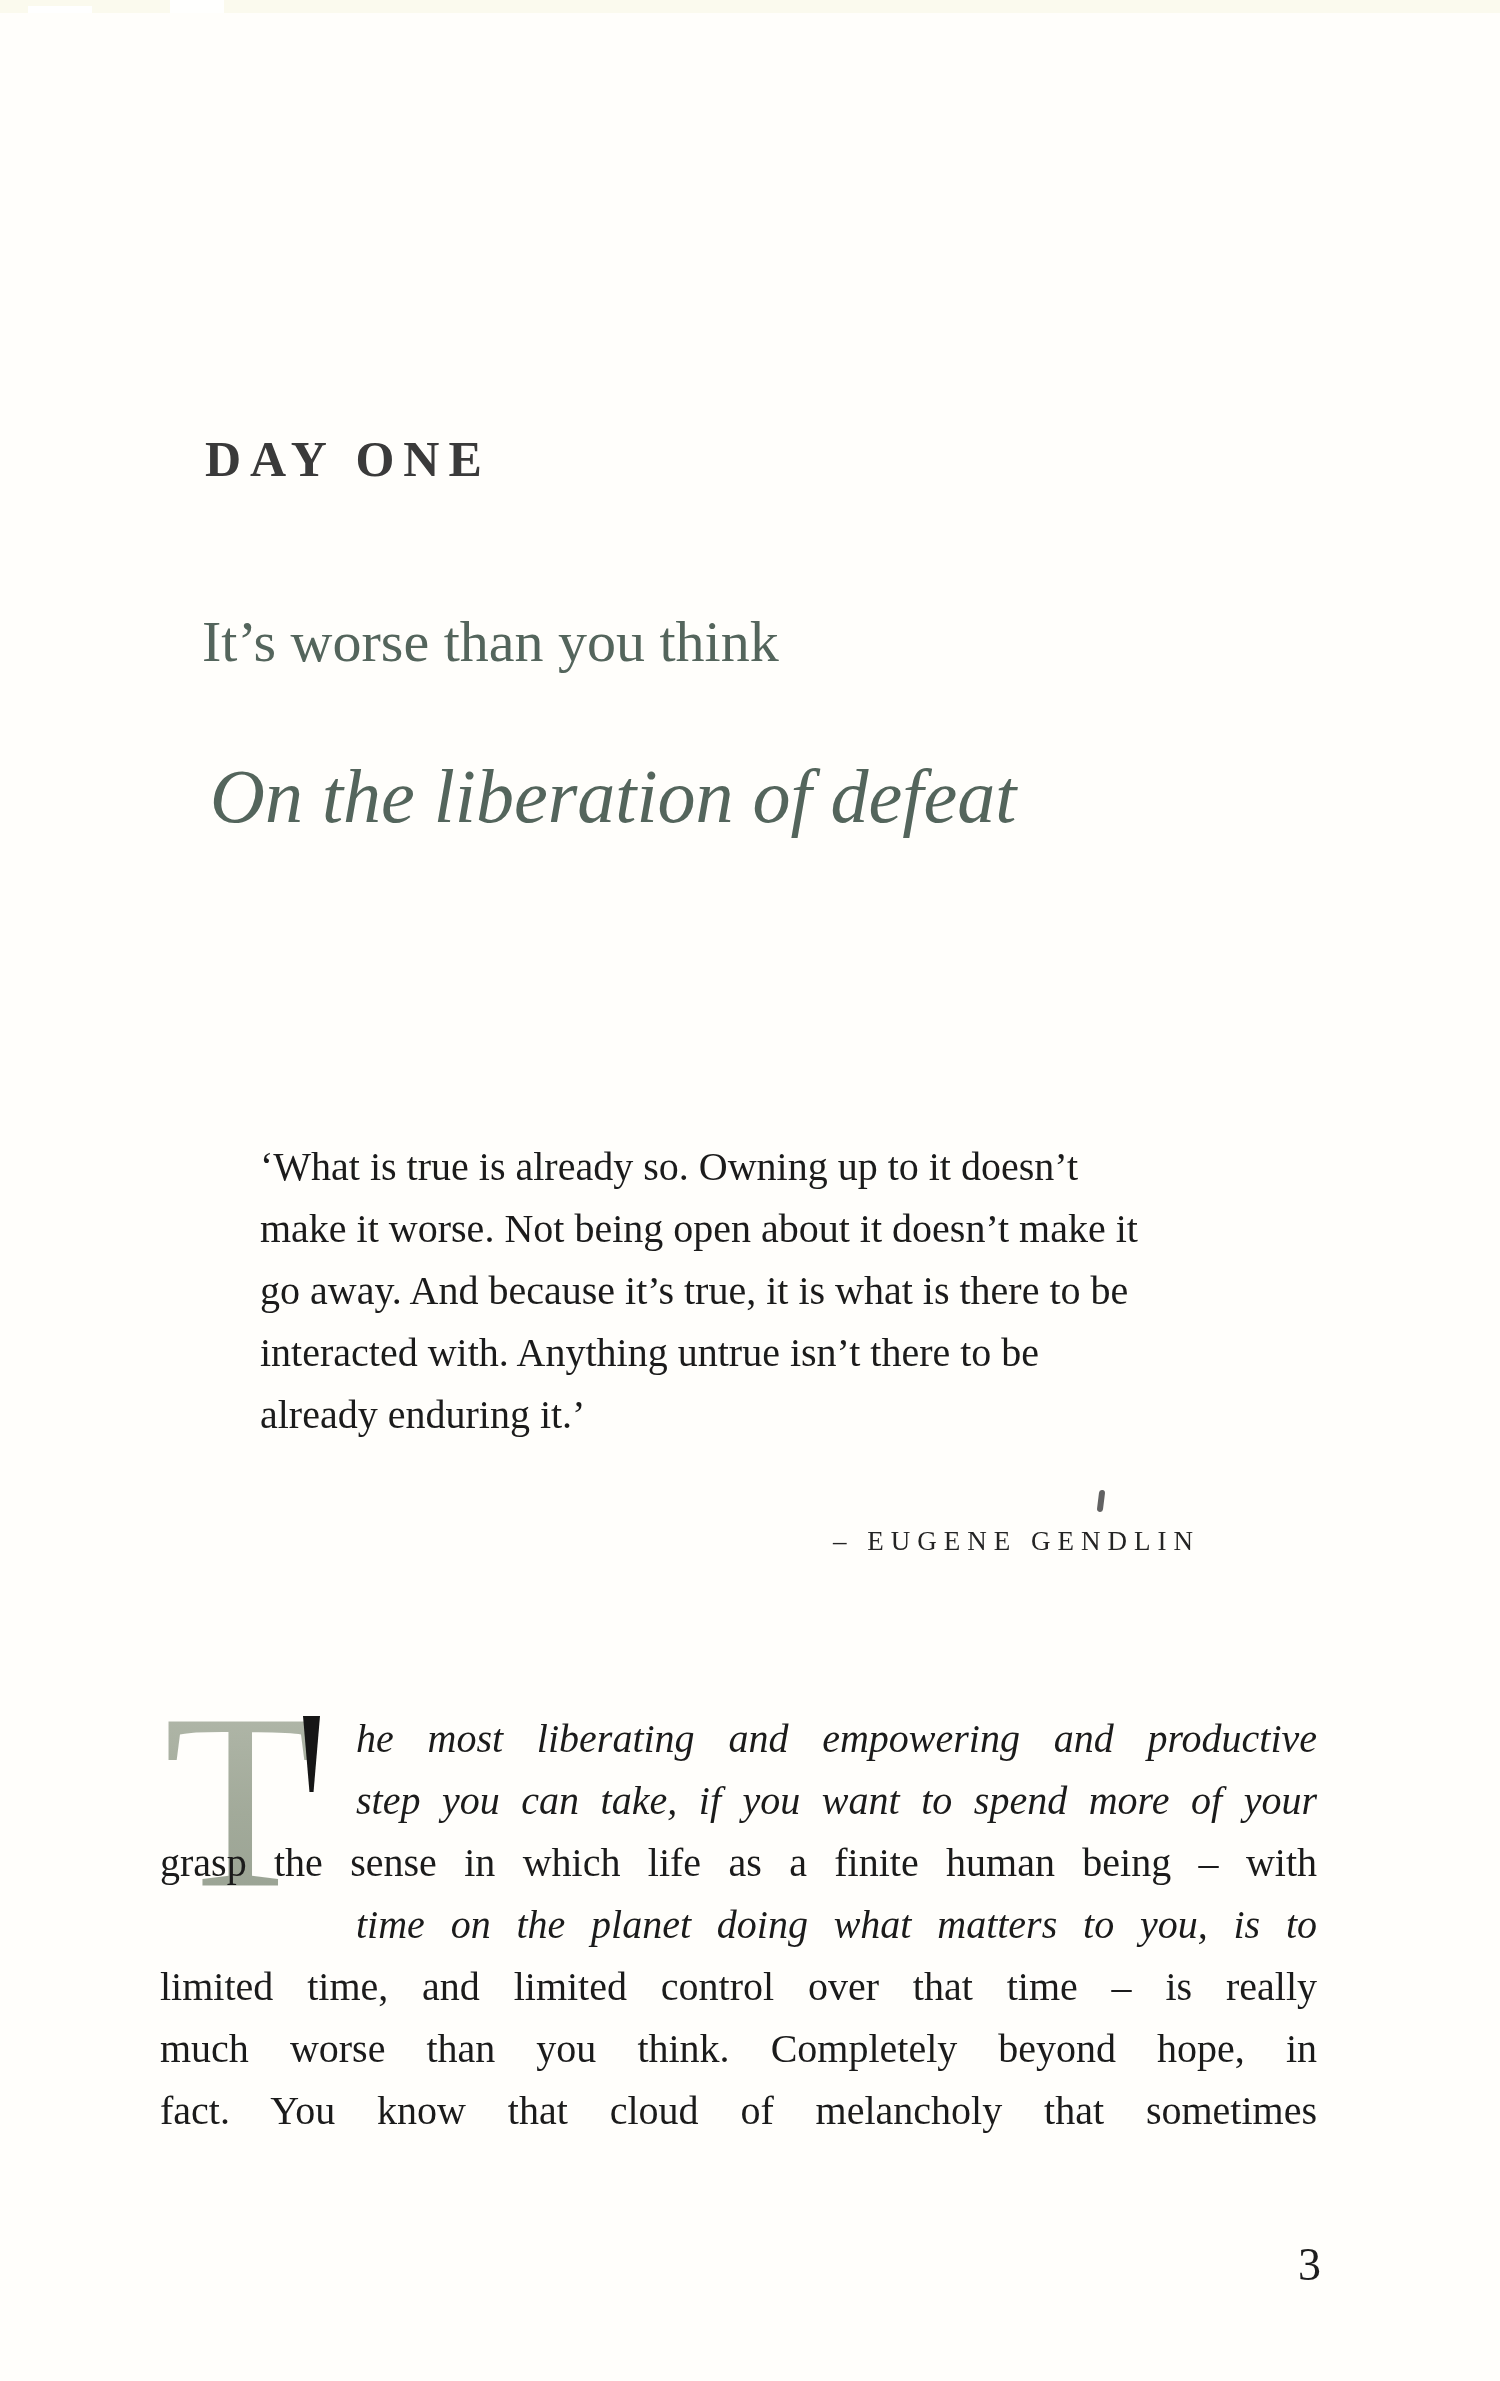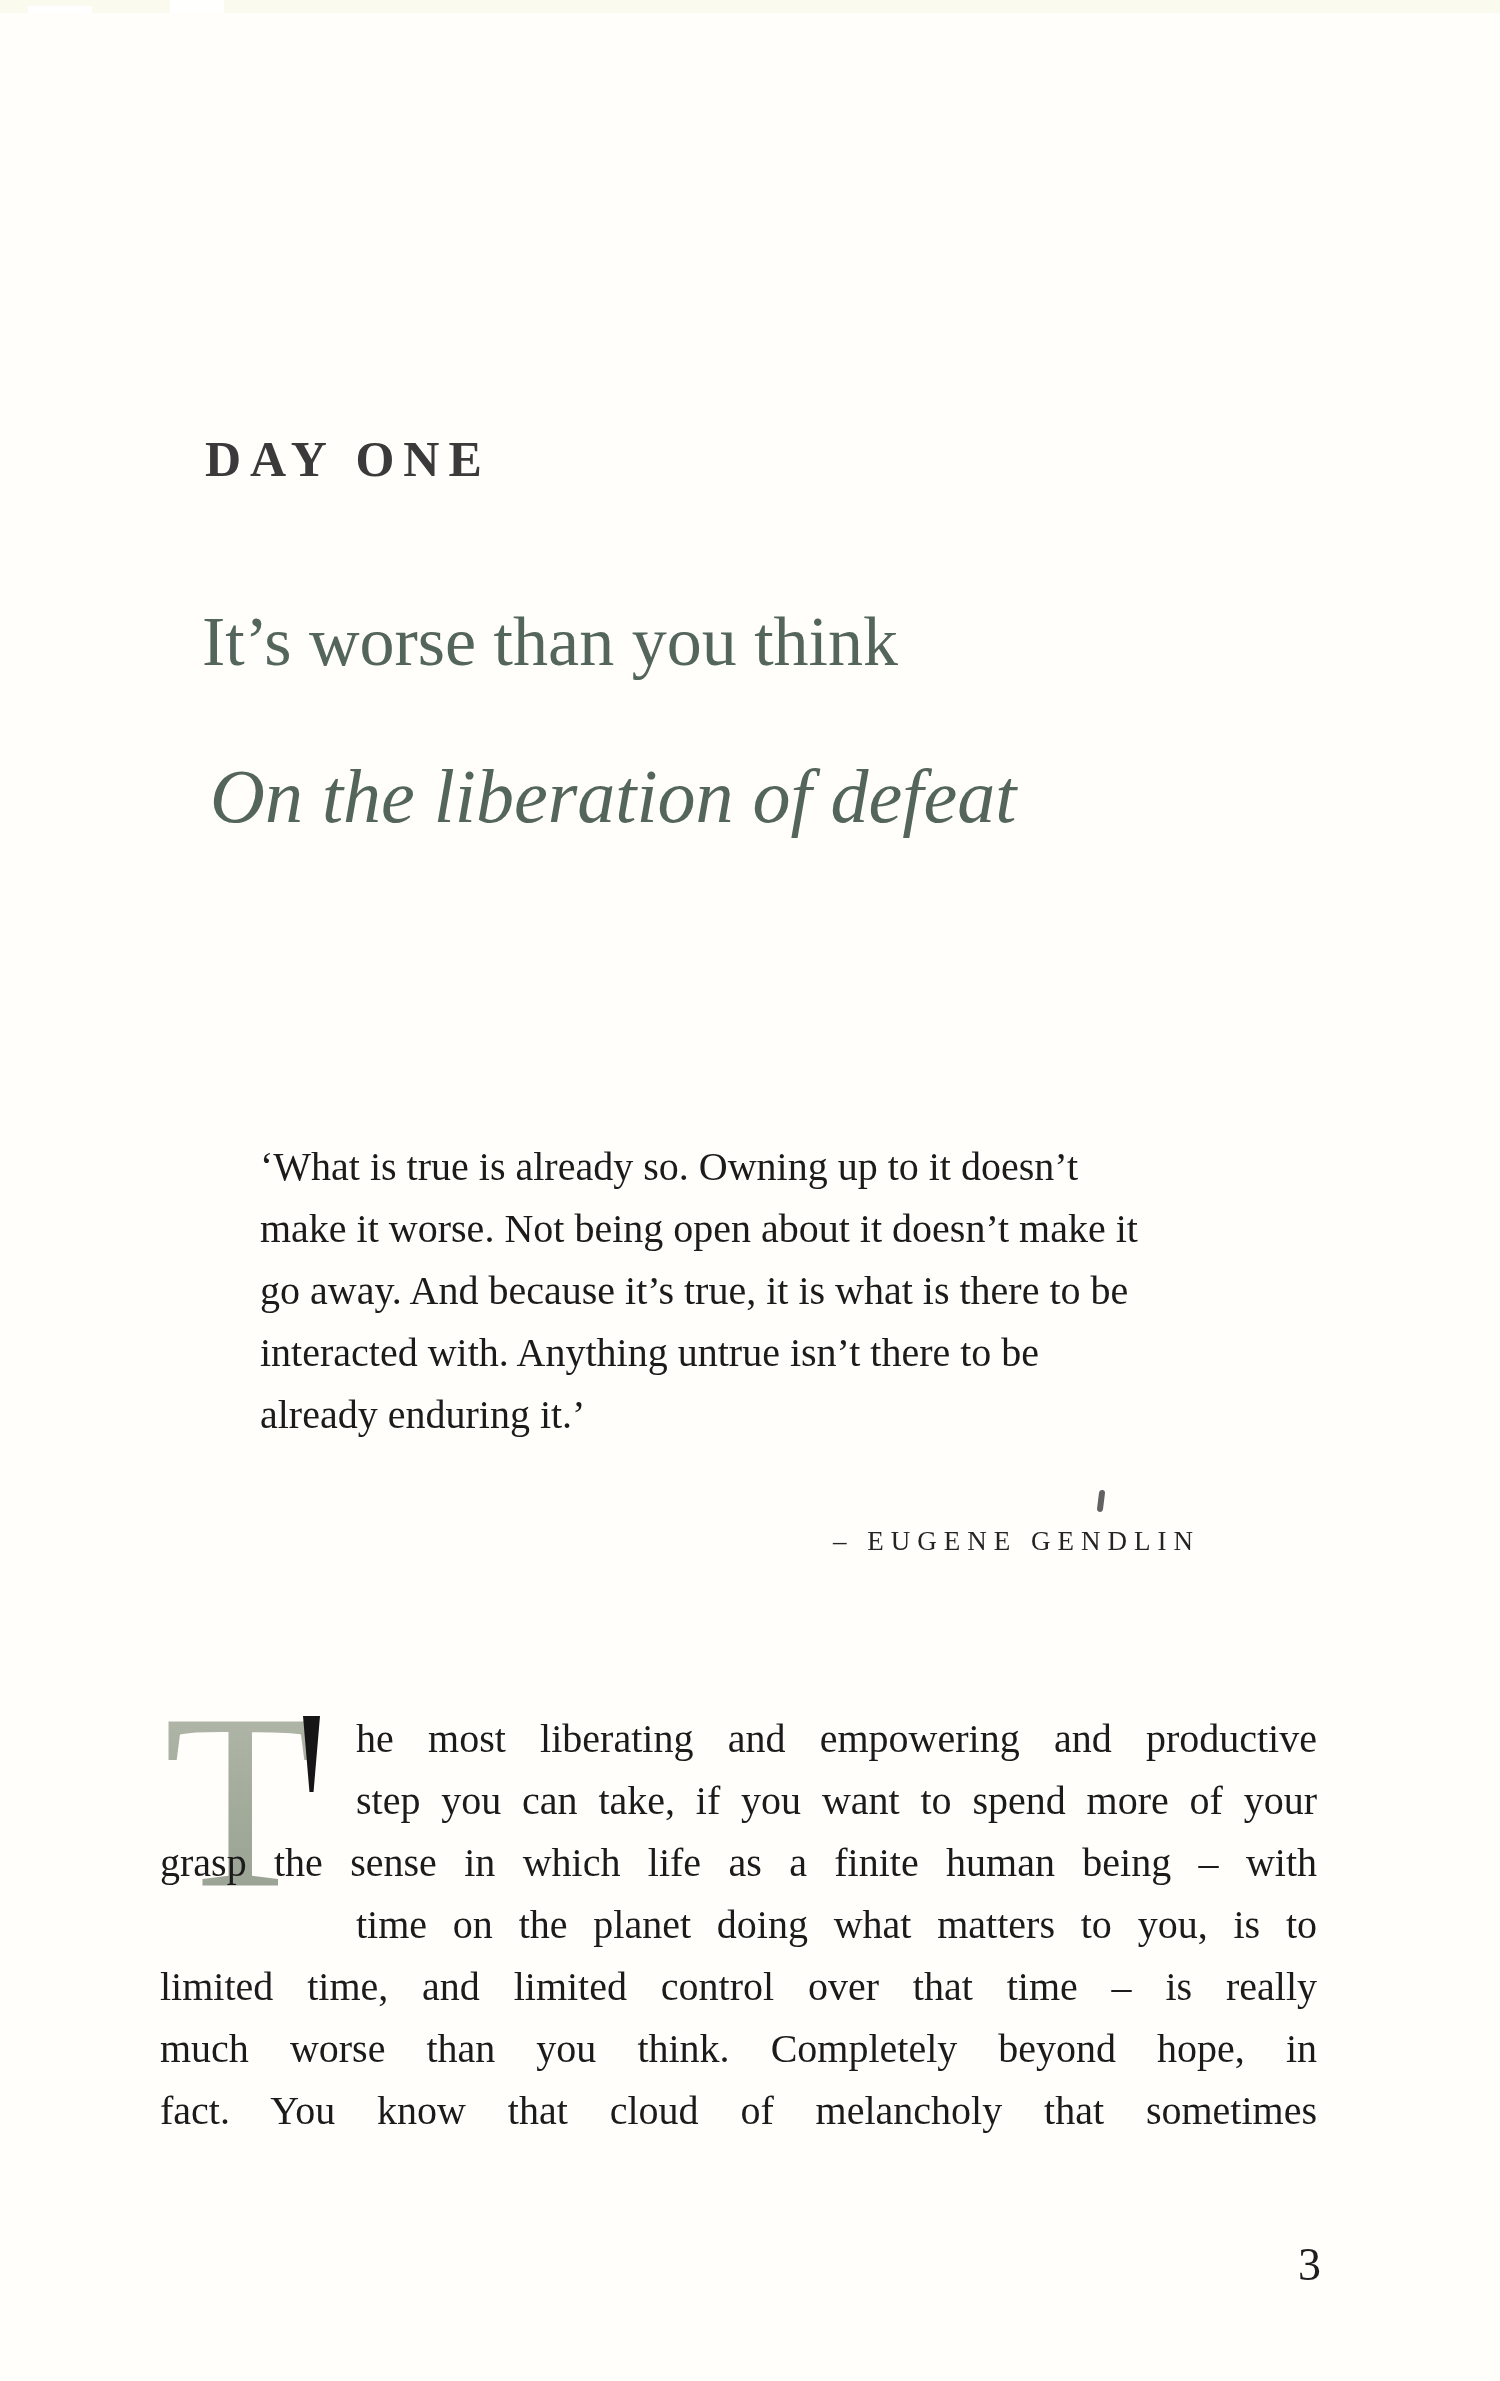--- a/index.html
+++ b/index.html
@@ -26,21 +26,21 @@
   .top-strip .gap1{position:absolute;left:28px;top:6px;width:64px;height:7px;background:#ffffff;}
   .top-strip .gap2{position:absolute;left:170px;top:0;width:54px;height:13px;background:#fffffe;}
 
   .kicker{
     position:absolute;left:205px;top:430px;
     font-size:50px;line-height:58px;font-weight:600;
     letter-spacing:9px;color:var(--kicker-color);
   }
   .title{
     position:absolute;left:202px;top:596px;
-    font-size:70px;line-height:92px;font-weight:500;
+    font-size:58px;line-height:92px;font-weight:500;
     color:var(--heading-green);letter-spacing:0px;
   }
   .subtitle{
     position:absolute;left:210px;top:752px;
     font-size:76px;line-height:88px;font-style:italic;font-weight:400;
     color:var(--heading-green);
   }
 
   .quote{
     position:absolute;left:260px;top:1136px;width:1045px;
@@ -69,21 +69,21 @@
     position:absolute;left:303px;top:1716px;width:17px;height:76px;
     background:#161616;
     clip-path:polygon(0 0,100% 0,62% 100%,38% 100%);
   }
 
   .bodytext{
     position:absolute;left:160px;top:1708px;width:1157px;
     font-size:40px;line-height:62px;color:var(--body-text);
   }
   .bline{height:62px;text-align:justify;text-align-last:justify;}
-  .bline.indent{margin-left:196px;}
+  .bline.indent{margin-left:196px;font-style:italic;}
 
   .page-number{
     position:absolute;left:1298px;top:2238px;
     font-size:46px;color:#1d1d1d;
   }
 </style>
 </head>
 <body>
 
 <div class="page">

